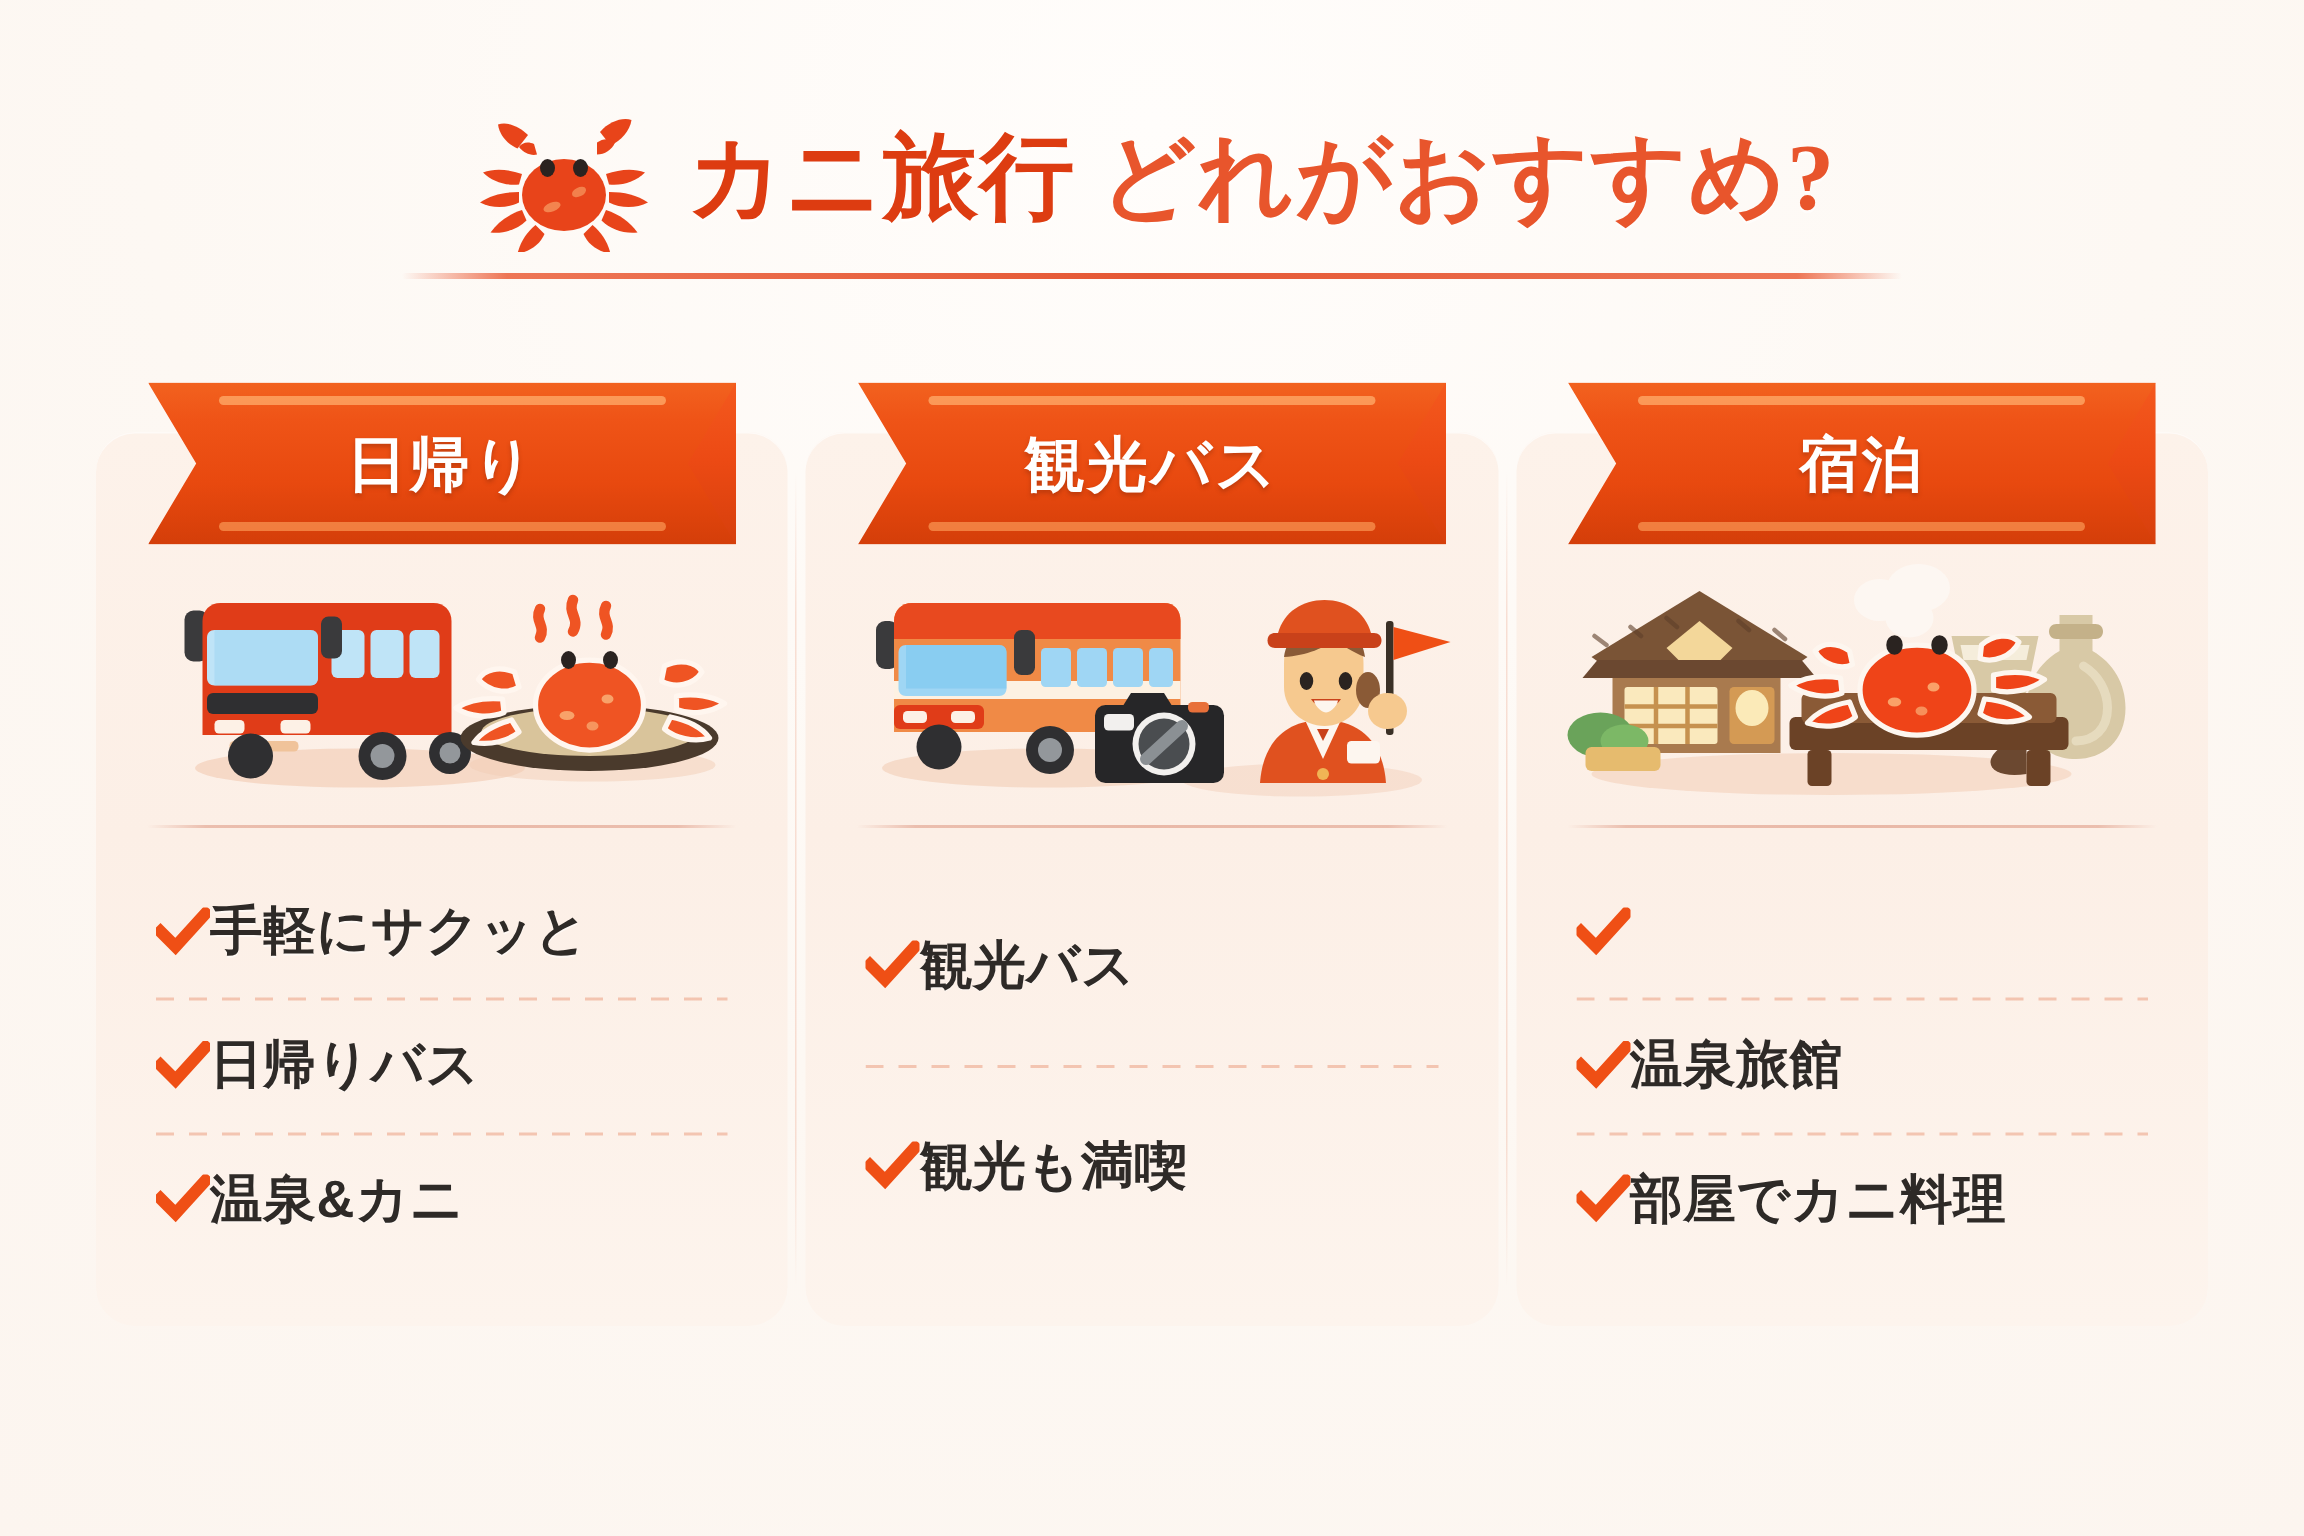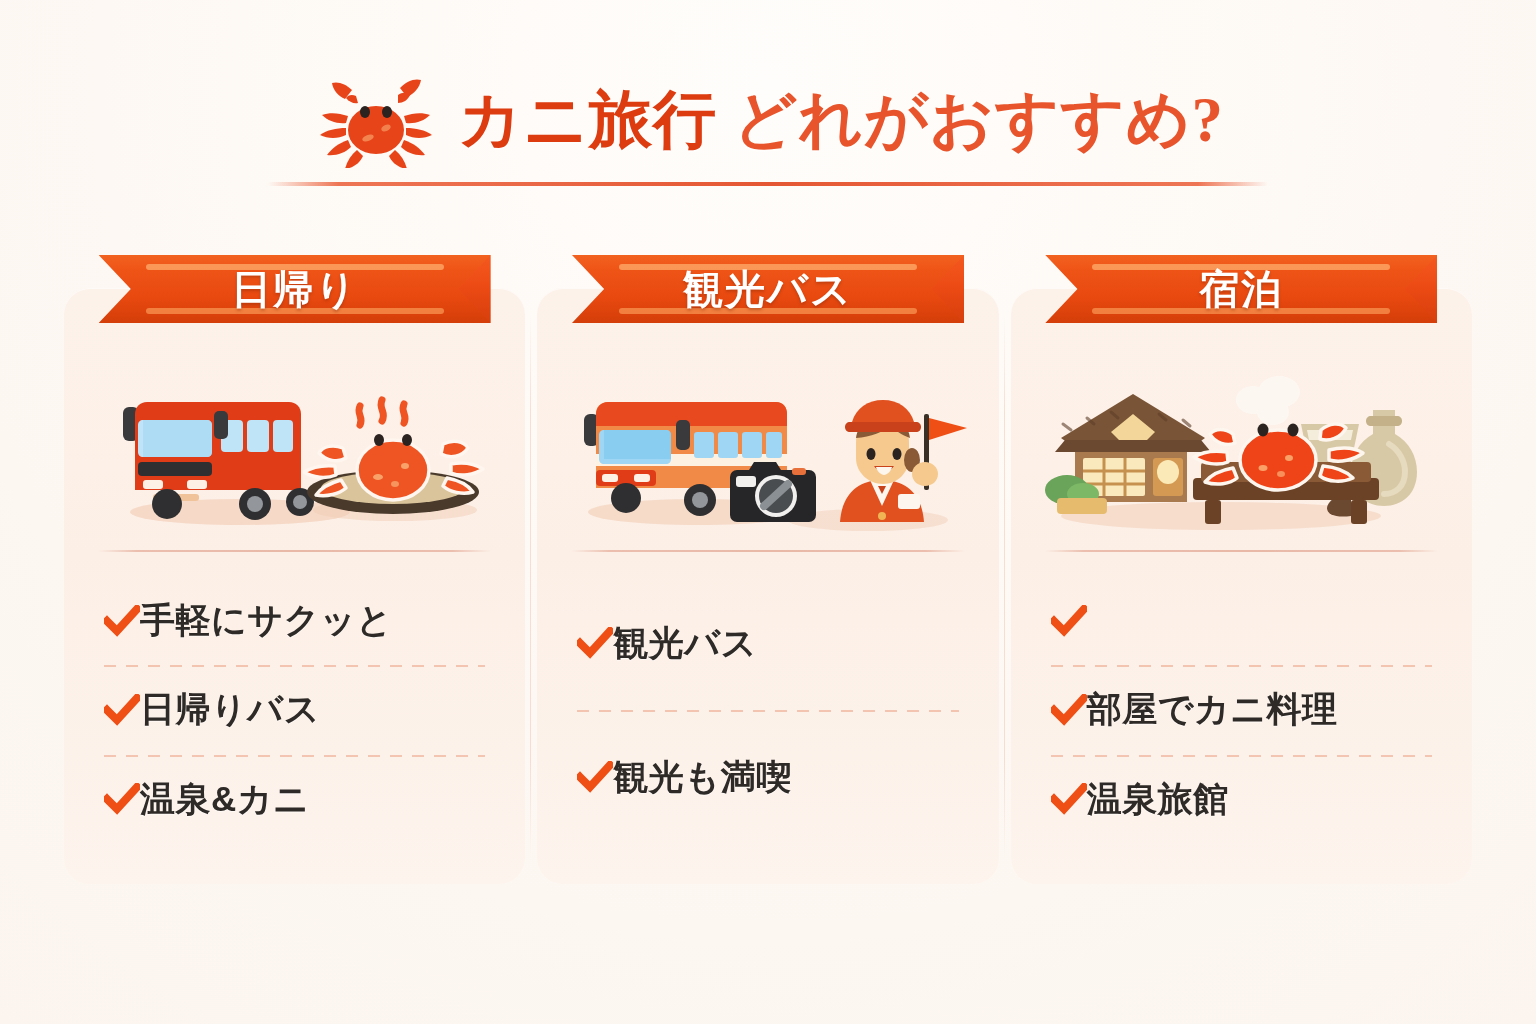--- a/index.html
+++ b/index.html
@@ -46,21 +46,21 @@
 
   .title-text {
     font-size: 63px;
     font-weight: bold;
     letter-spacing: 1px;
     color: #e8491f;
     white-space: nowrap;
     text-shadow: 0 2px 0 rgba(255,255,255,.55);
     line-height: 1;
   }
-  .title-text .t-strong { color: #dd3c11; }
+  .title-text .t-strong { color: #dd3c11; font-family: Liberation Mono, monospace; }
   .title-text .t-light { color: #e8552c; font-family: Liberation Serif, serif; }
 
   .title-rule {
     margin-top: 14px;
     width: 1000px;
     height: 4px;
     border-radius: 3px;
     background: linear-gradient(90deg,
        rgba(232,73,31,0) 0%,
        rgba(232,73,31,.75) 7%,
@@ -101,21 +101,21 @@
       rgba(232,150,120,0) 100%);
   }
 
   
   .banner {
     position: absolute;
     left: 50%;
     transform: translateX(-50%);
     top: -33px;
     width: 392px;
-    height: 68px;
+    height: 108px;
     display: flex;
     align-items: center;
     justify-content: center;
     background: linear-gradient(180deg, #f4591e 0%, #ec4a14 48%, #d63f0c 100%);
     clip-path: polygon(0 0, 100% 0, 100% 100%, 0 100%, 8.2% 50%);
     filter: drop-shadow(0 4px 5px rgba(180,70,30,.22));
   }
   .banner-shape {
     position: absolute;
     inset: 0;
@@ -483,25 +483,25 @@
       <div class="features">
         <div class="feature">
           <svg class="check" viewBox="0 0 36 32">
             <path d="M3 16 L13 26 L33 4" stroke="#ef4f15" stroke-width="8" fill="none" stroke-linecap="square"></path>
           </svg>
         </div>
         <div class="feature">
           <svg class="check" viewBox="0 0 36 32">
             <path d="M3 16 L13 26 L33 4" stroke="#ef4f15" stroke-width="8" fill="none" stroke-linecap="square"></path>
           </svg>
+          <span class="feature-text">温泉旅館</span>
+        </div>
+        <div class="feature">
+          <svg class="check" viewBox="0 0 36 32">
+            <path d="M3 16 L13 26 L33 4" stroke="#ef4f15" stroke-width="8" fill="none" stroke-linecap="square"></path>
+          </svg>
           <span class="feature-text">部屋でカニ料理</span>
-        </div>
-        <div class="feature">
-          <svg class="check" viewBox="0 0 36 32">
-            <path d="M3 16 L13 26 L33 4" stroke="#ef4f15" stroke-width="8" fill="none" stroke-linecap="square"></path>
-          </svg>
-          <span class="feature-text">温泉旅館</span>
         </div>
       </div>
     </section>
 
   </div>
 </div>
 
 </body></html>

